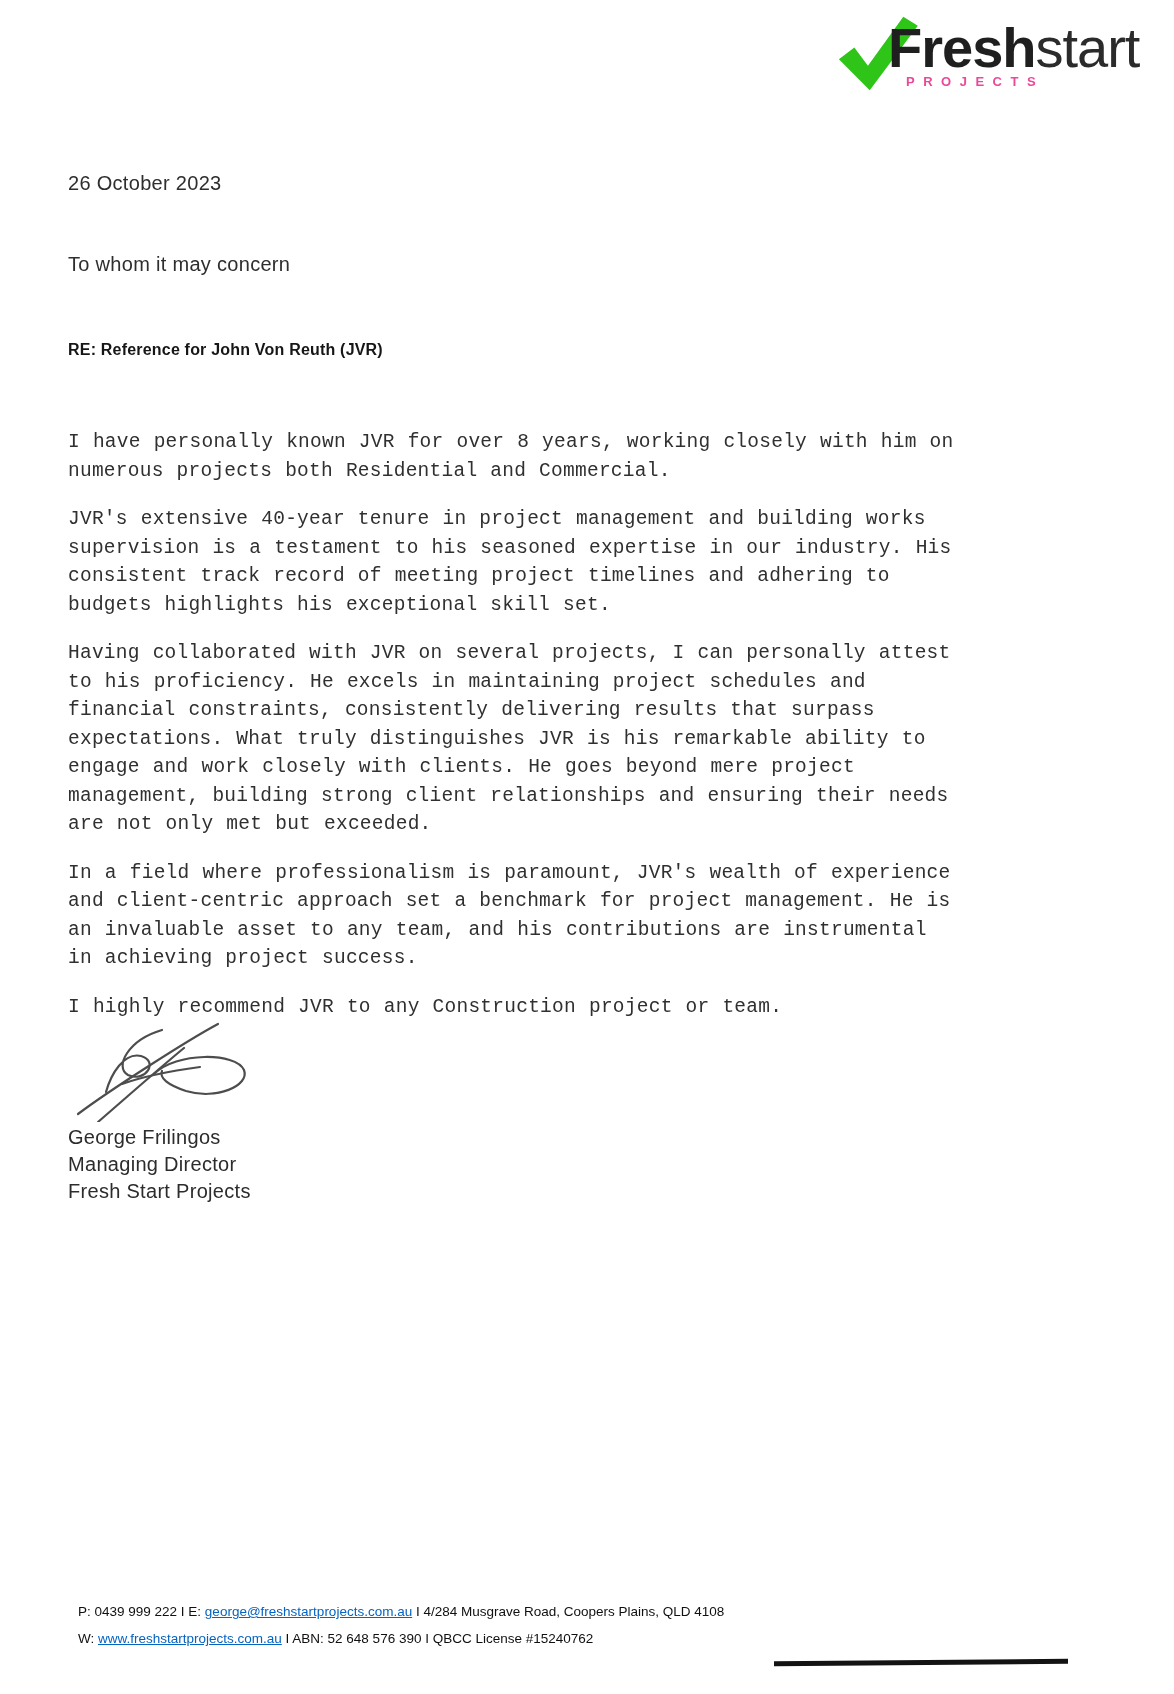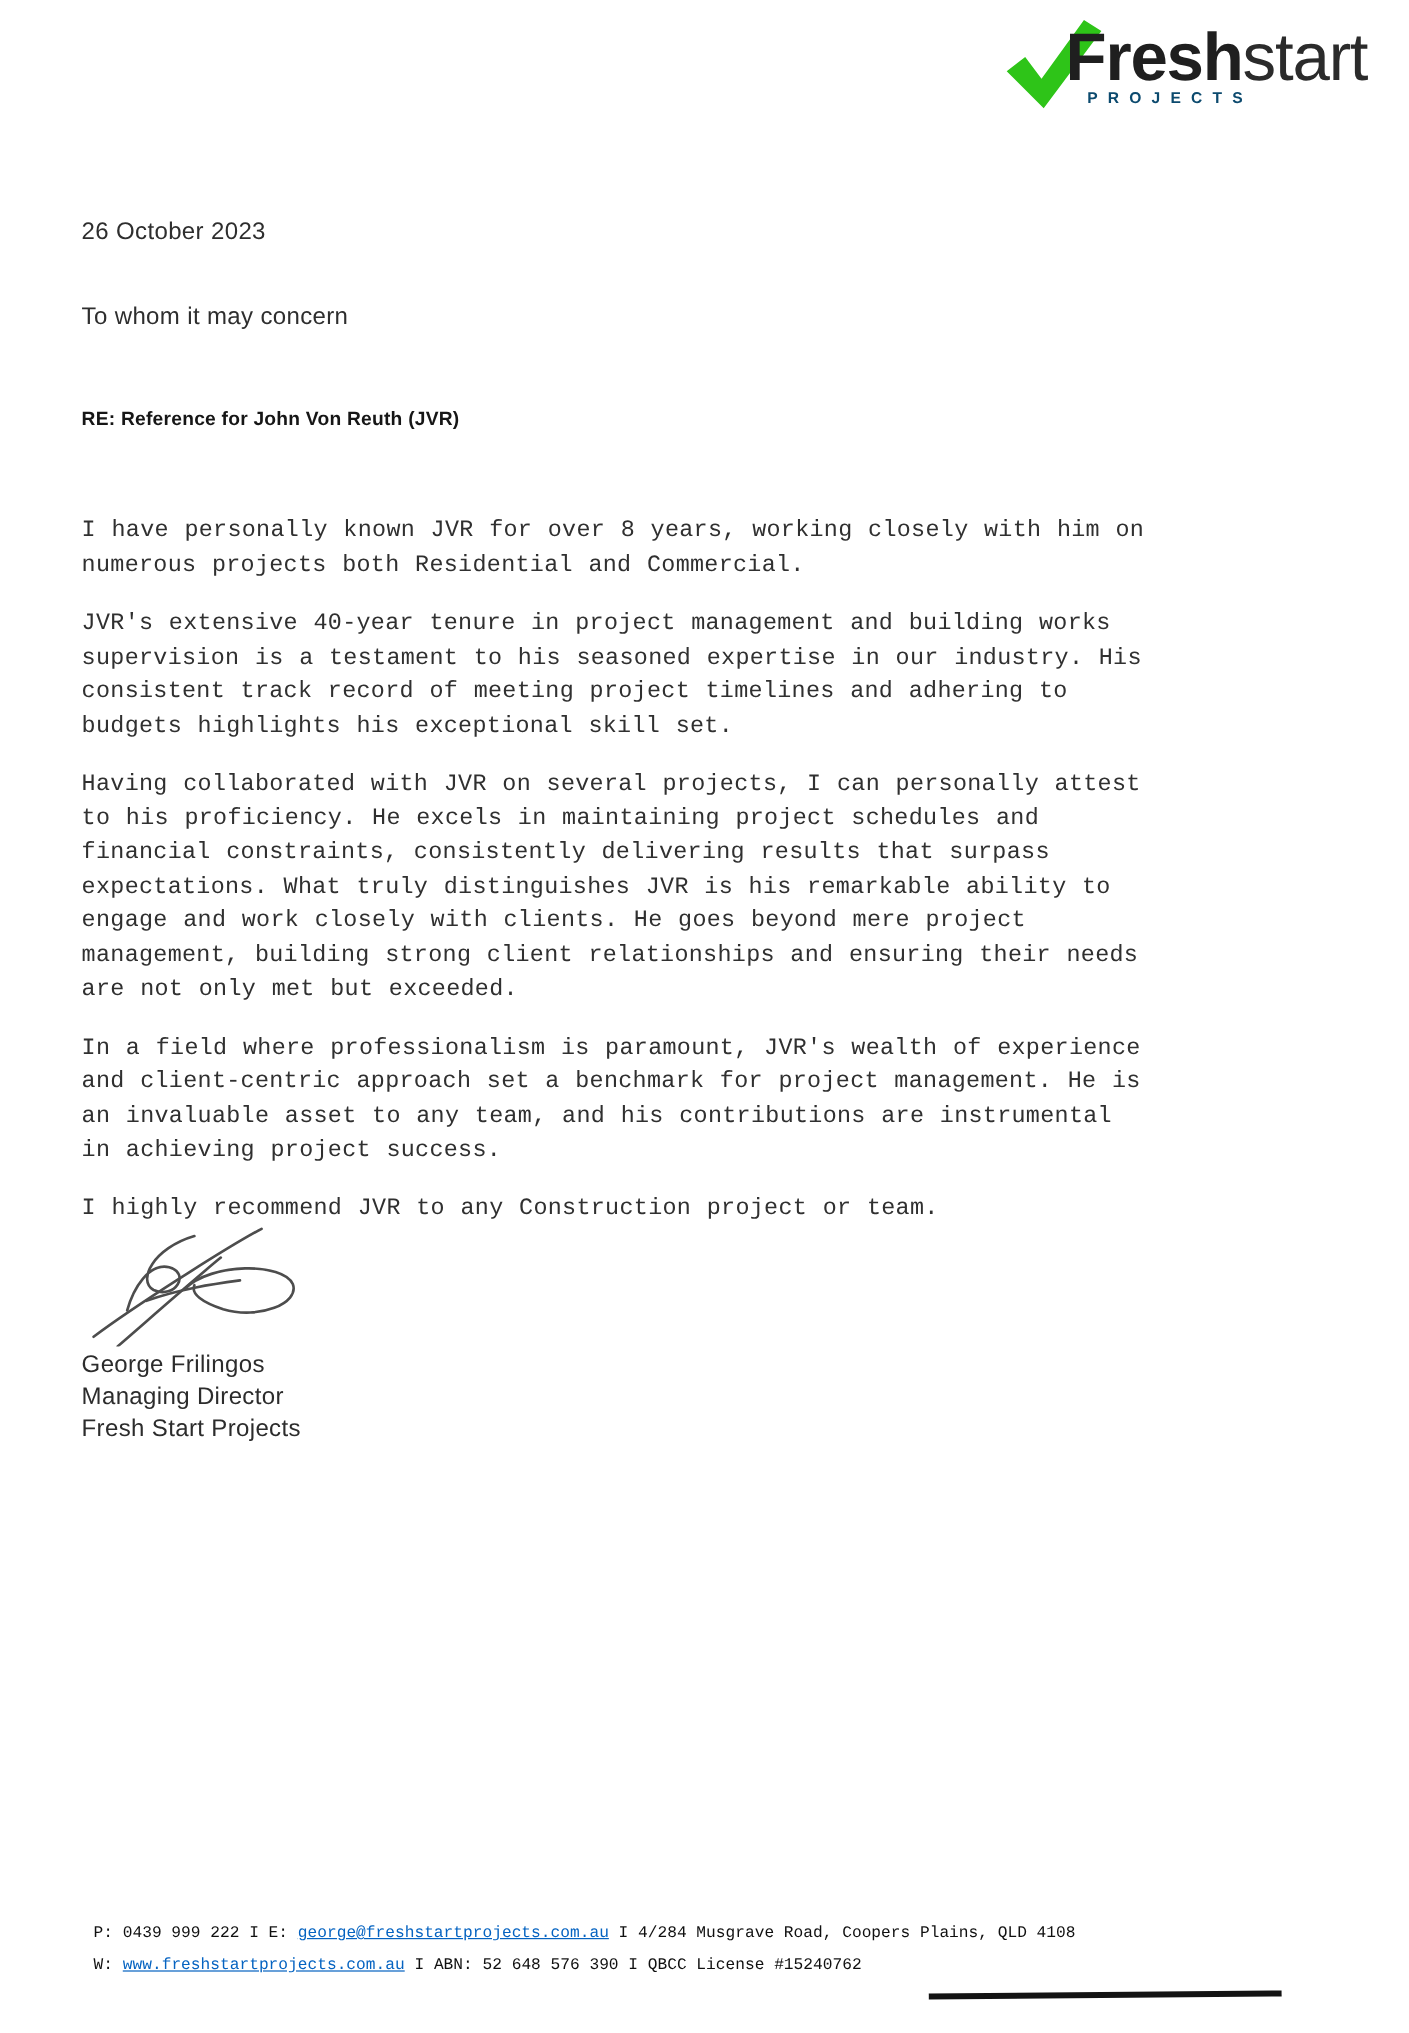--- a/index.html
+++ b/index.html
@@ -14,39 +14,39 @@
   }
 
   
   .logo { position:absolute; left:833px; top:8px; width:330px; height:100px; }
   .logo .check { position:absolute; left:0; top:6px; width:88px; height:78px; }
   .brand { position:absolute; left:55px; top:12px; font-size:56px; line-height:1;
            letter-spacing:-1px; color:#1f1f1f; white-space:nowrap; }
   .brand .bold { font-weight:700; }
   .brand .light { font-weight:400; color:#2b2b2b; }
   .projects { position:absolute; left:73px; top:66px; font-size:13px; font-weight:700;
-              color:#0c4a6e; letter-spacing:8.5px; white-space:nowrap; }
+              color:#ec4899; letter-spacing:8.5px; white-space:nowrap; }
 
   
-  .date       { position:absolute; left:68px; top:182px; font-size:20px; letter-spacing:.3px; }
+  .date       { position:absolute; left:68px; top:172px; font-size:20px; letter-spacing:.3px; }
   .salutation { position:absolute; left:68px; top:253px; font-size:20px; letter-spacing:.3px; }
   .subject    { position:absolute; left:68px; top:341px; font-size:16px; font-weight:700;
                 color:#161616; letter-spacing:.2px; }
 
   .body-text  { position:absolute; left:68px; top:428px; width:893px; }
   .body-text p { font-size:19.5px; line-height:28.5px; letter-spacing:.25px;
                  word-spacing:1px; margin-bottom:20px; color:#303030;font-family:Liberation Mono, monospace; }
 
   
   .signature { position:absolute; left:66px; top:1012px; width:190px; height:110px; }
   .signoff   { position:absolute; left:68px; top:1124px; font-size:20px; line-height:27px;
                letter-spacing:.3px; color:#2c2c2c; }
 
   
-  .footer { position:absolute; left:78px; top:1598px; font-family:Liberation Mono, monospace;
+  .footer { position:absolute; left:78px; top:1598px; font-family:Liberation Sans, sans-serif;
             font-size:13.5px; line-height:27px; color:#101010; white-space:nowrap; }
   .footer a, .footer .link { color:#0563c1; text-decoration:underline; cursor:pointer; }
 
   .scan-bar { position:absolute; left:774px; top:1660px; width:294px; height:5px;
               background:#131313; transform:rotate(-0.5deg); }
 </style>
 </head>
 <body>
 
 <div class="page">

